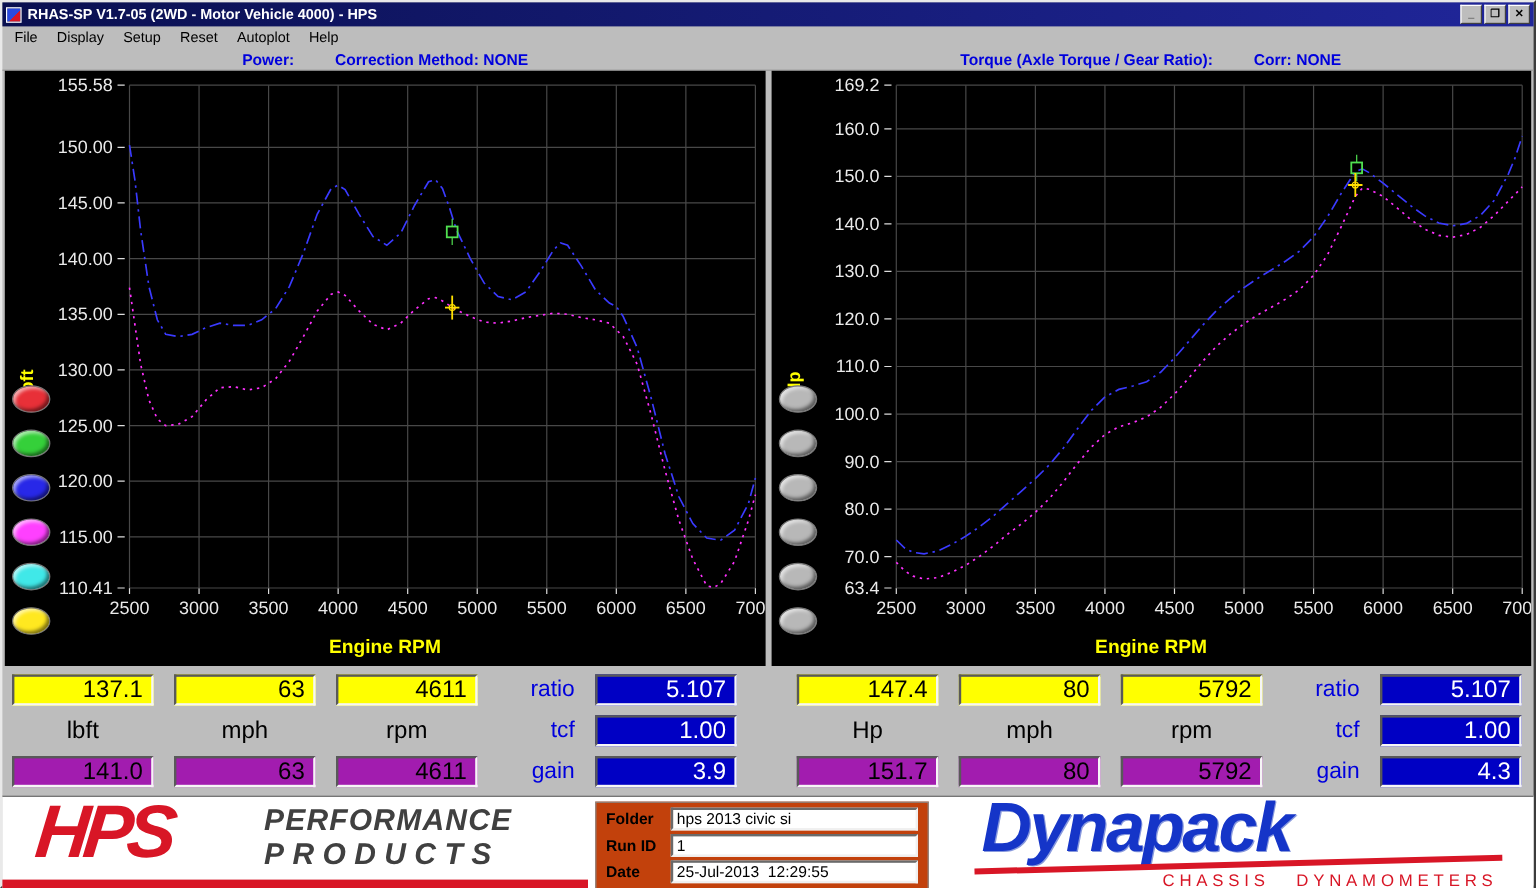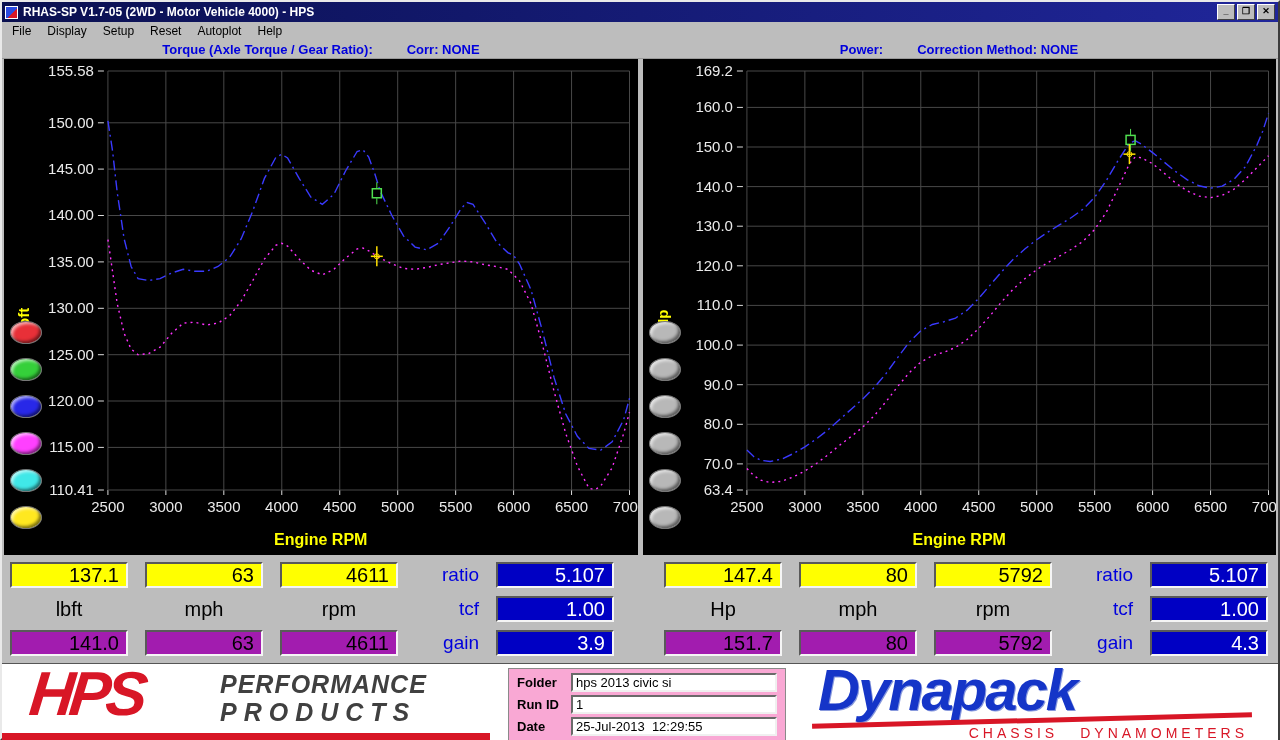--- a/index.html
+++ b/index.html
@@ -54,22 +54,22 @@
   
   .footer{height:80px;background:#ffffff;border-top:1px solid #555;display:flex;align-items:center;flex:1 1 auto;position:relative;}
   .hps-logo{position:relative;width:478px;height:80px;flex:0 0 auto;}
   .hps-letters{position:absolute;left:28px;top:-2px;font-size:62px;font-weight:bold;font-style:italic;
     color:#d81626;letter-spacing:-5px;transform:skewX(-6deg);line-height:64px;}
   .hps-words{position:absolute;left:218px;top:6px;font-style:italic;font-weight:bold;color:#404040;}
   .hps-line1{font-size:25px;letter-spacing:1px;line-height:28px;}
   .hps-line2{font-size:25px;letter-spacing:7px;line-height:28px;}
   .hps-bar{position:absolute;left:0;bottom:1px;width:488px;height:10px;background:#d81626;}
 
-  .footer-fields{flex:0 0 auto;margin-left:28px;border:1px solid #8a8a8a;padding:4px 8px;
-    display:flex;flex-direction:column;gap:3px;background:#f9a8d4;}
+  .footer-fields{flex:0 0 auto;margin-left:16px;border:1px solid #8a8a8a;padding:4px 8px;
+    display:flex;flex-direction:column;gap:3px;background:#c2410c;}
   .field-row{display:flex;align-items:center;gap:6px;}
   .field-label{width:48px;text-align:left;font-size:13px;font-weight:bold;color:#000;}
   .field-input{width:196px;height:15px;border:2px solid;border-color:#6a6a6a #f0f0f0 #f0f0f0 #6a6a6a;
     font-size:13px;font-family:"Liberation Sans",sans-serif;padding:0 3px;background:#fff;color:#000;}
 
   .dynapack{position:relative;margin-left:auto;margin-right:30px;width:430px;height:72px;flex:0 0 auto;}
   .dyn-name{position:absolute;left:0;top:-8px;font-size:58px;font-weight:bold;font-style:italic;
     color:#1535c8;letter-spacing:-2px;line-height:60px;text-shadow:1px 1px 0 #8899dd;}
   .dyn-swoosh{position:absolute;left:-6px;top:50px;width:440px;height:5px;background:#d81626;transform:rotate(-1.5deg);}
   .dyn-sub{position:absolute;right:0;top:57px;display:flex;gap:22px;color:#d81626;
@@ -94,26 +94,26 @@
     <span class="menu-item">File</span>
     <span class="menu-item">Display</span>
     <span class="menu-item">Setup</span>
     <span class="menu-item">Reset</span>
     <span class="menu-item">Autoplot</span>
     <span class="menu-item">Help</span>
   </div>
 
   <div class="chart-headers">
     <div class="chart-header">
+      <span>Power:</span>
+      <span>Correction Method: NONE</span>
+    </div>
+    <div class="chart-header">
       <span>Torque (Axle Torque / Gear Ratio):</span>
       <span>Corr: NONE</span>
-    </div>
-    <div class="chart-header">
-      <span>Power:</span>
-      <span>Correction Method: NONE</span>
     </div>
   </div>
 
   <div class="charts-row">
     <div class="chart-panel">
       <svg viewBox="0 0 634 496" preserveAspectRatio="none">
           <line x1="104.0" y1="12" x2="104.0" y2="431" stroke="#484848" stroke-width="1"></line>
           <line x1="104.0" y1="431" x2="104.0" y2="436" stroke="#dddddd"></line>
           <text x="104.0" y="453" text-anchor="middle" fill="#eaeaea" font-size="15">2500</text>
           <line x1="162.0" y1="12" x2="162.0" y2="431" stroke="#484848" stroke-width="1"></line>

